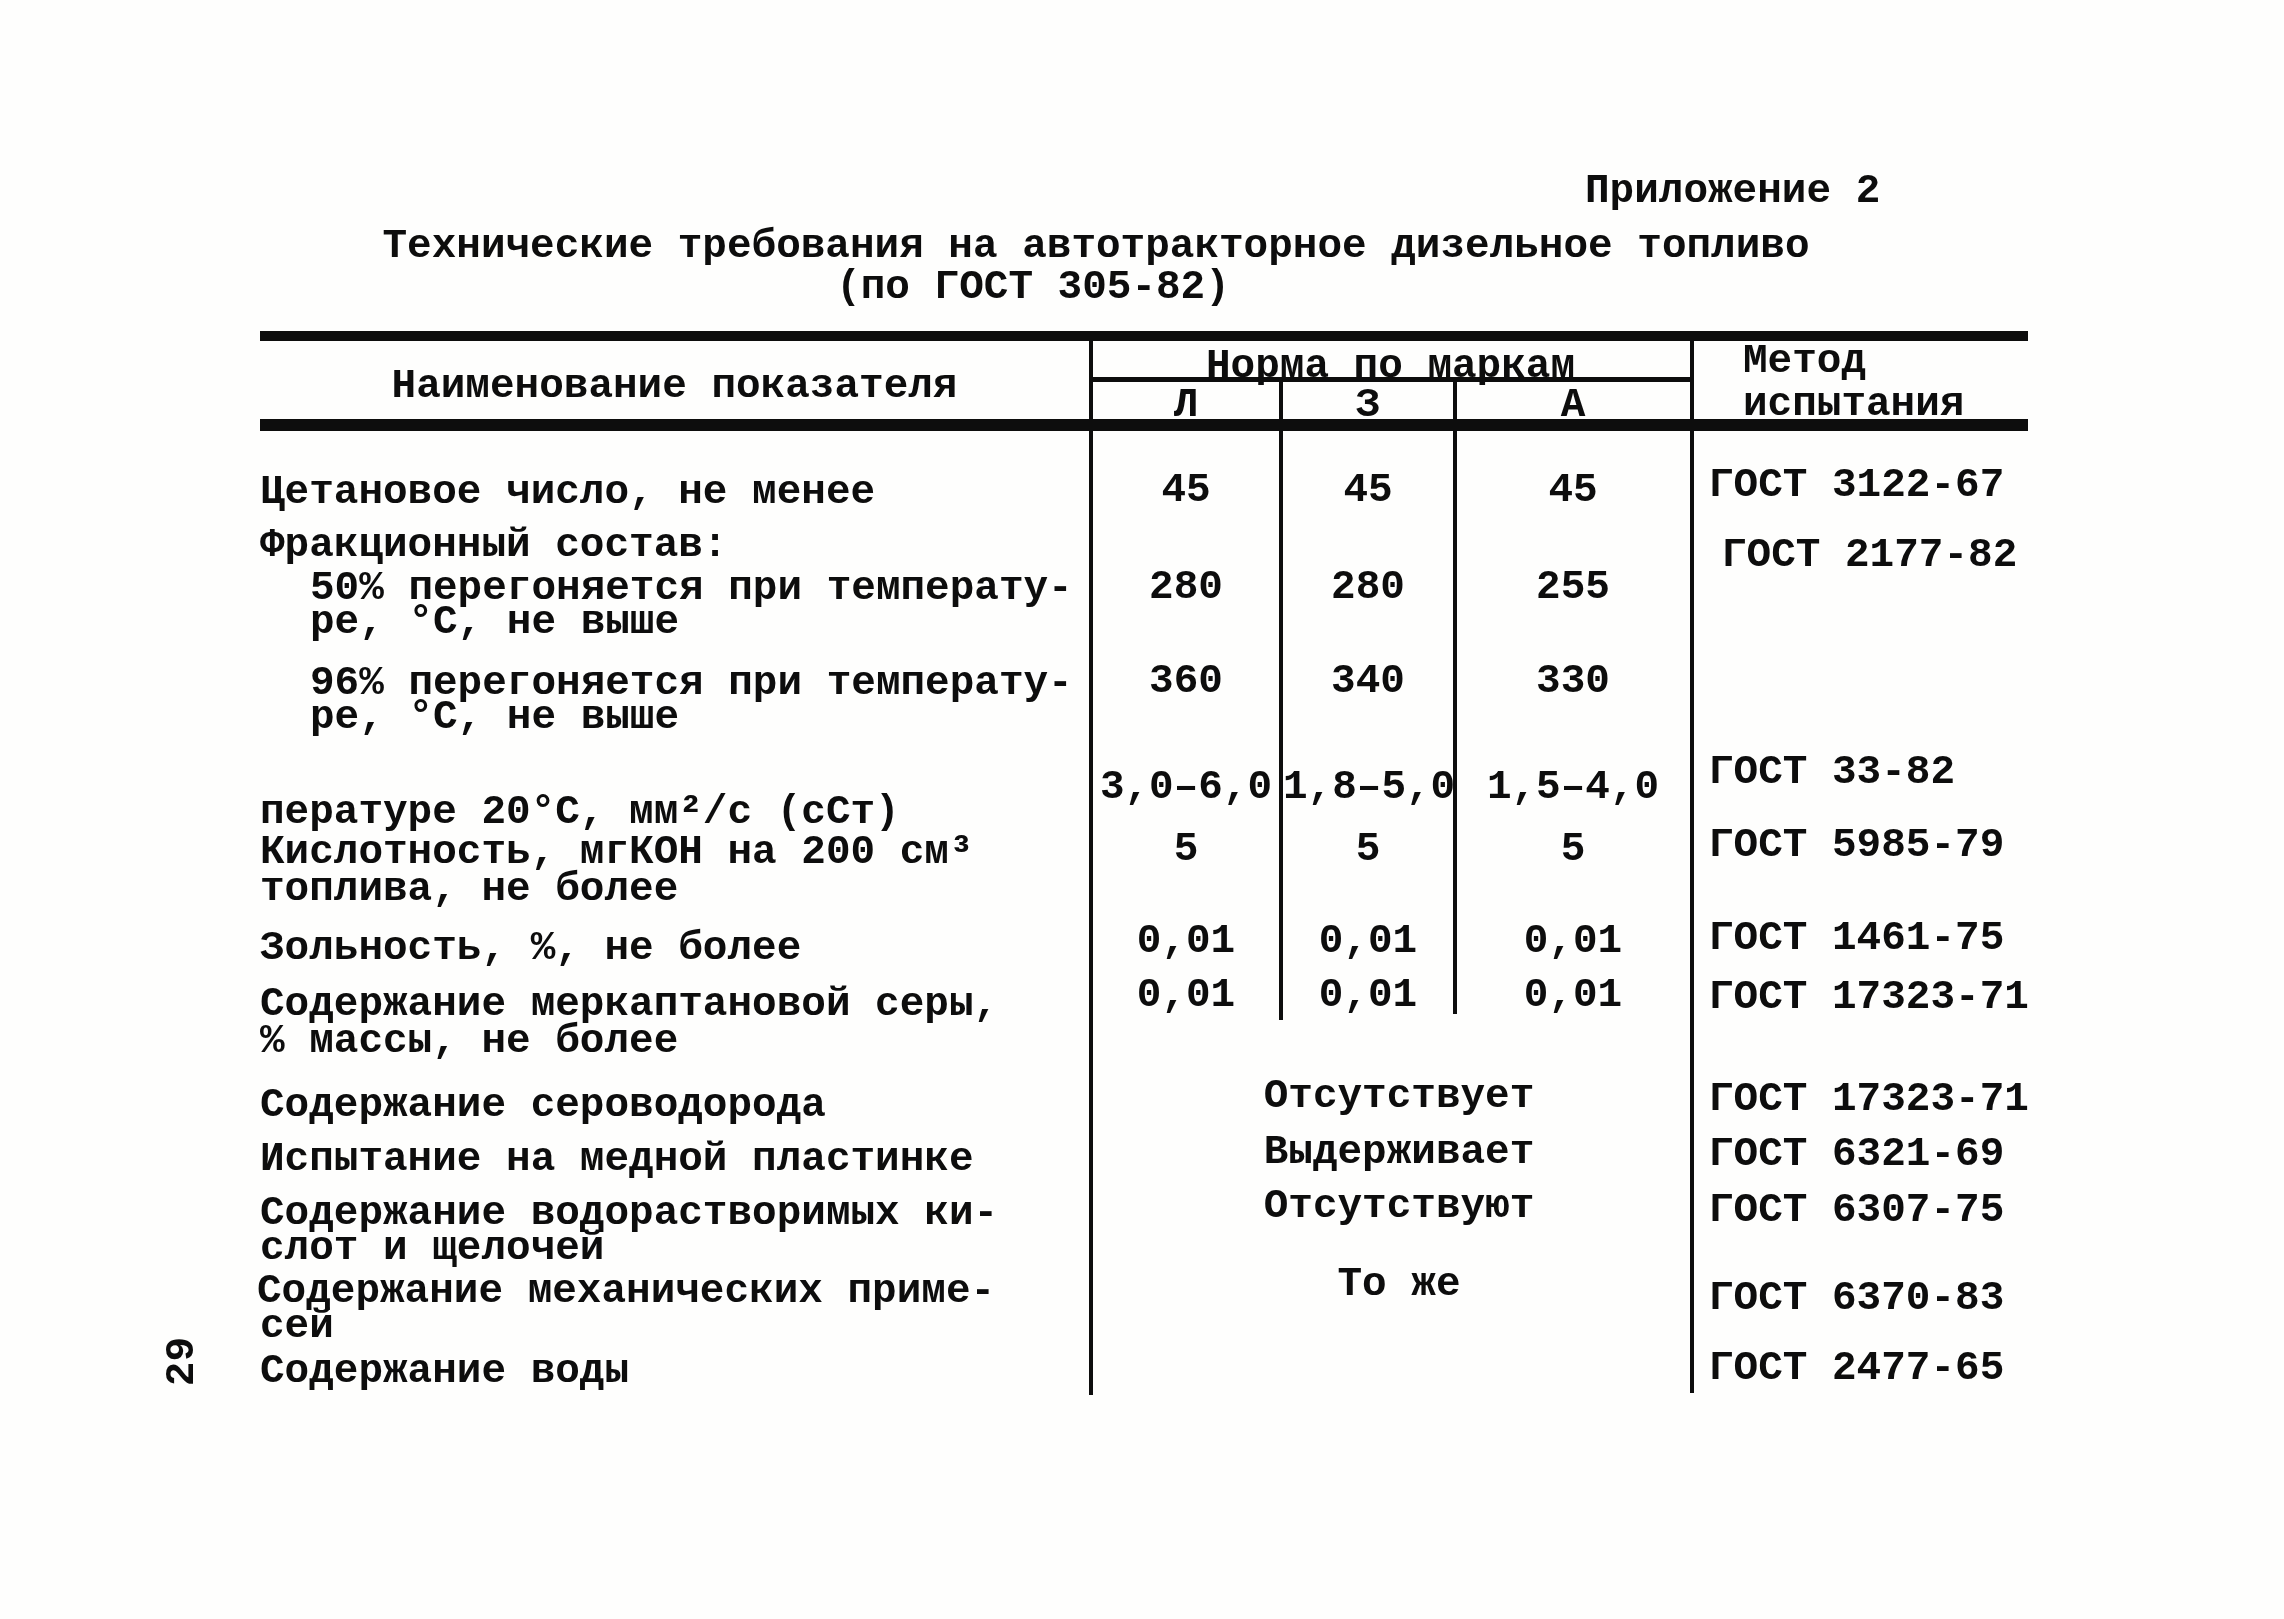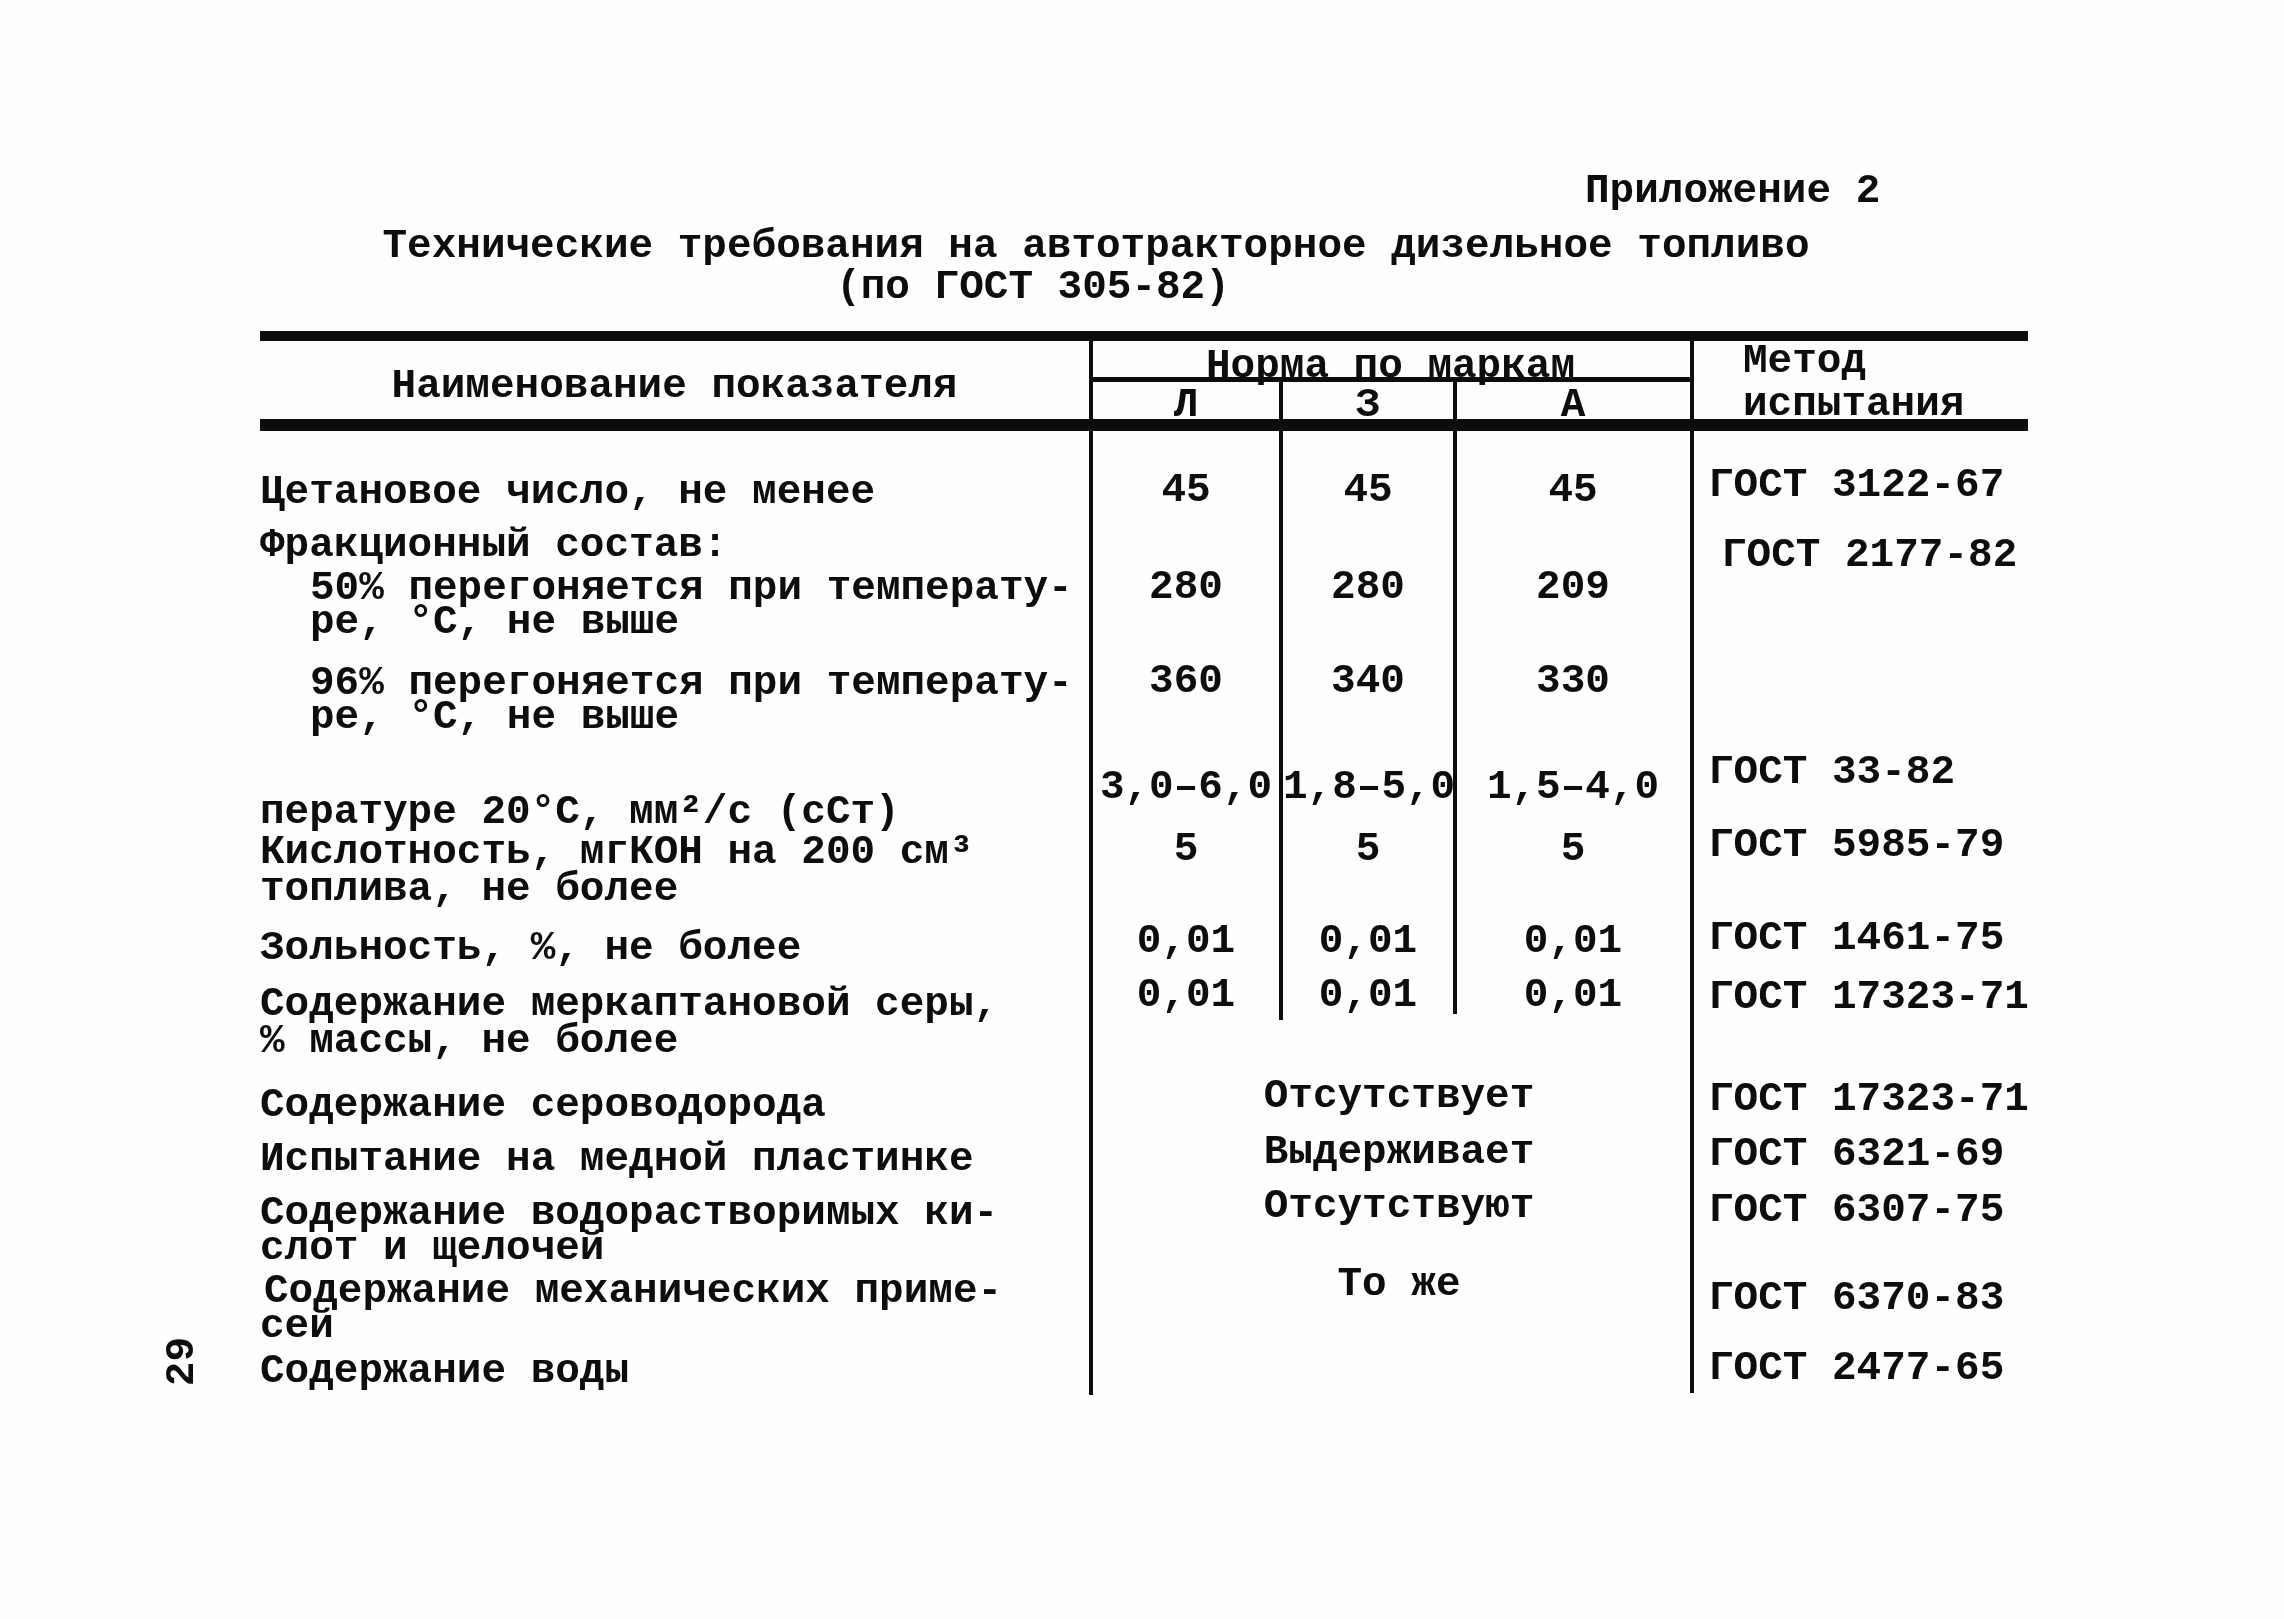--- a/index.html
+++ b/index.html
@@ -64,21 +64,21 @@
   <div class="t c col-a" style="top:469px">45</div>
   <div class="t method" style="top:464px">ГОСТ 3122-67</div>
 
   <div class="t" style="left:260px;top:524px">Фракционный состав:</div>
   <div class="t method" style="left:1722px;top:534px">ГОСТ 2177-82</div>
 
   <div class="t" style="left:310px;top:567px">50% перегоняется при температу-</div>
   <div class="t" style="left:310px;top:601px">ре, °С, не выше</div>
   <div class="t c col-l" style="top:566px">280</div>
   <div class="t c col-z" style="top:566px">280</div>
-  <div class="t c col-a" style="top:566px">209</div>
+  <div class="t c col-a" style="top:566px">255</div>
 
   <div class="t" style="left:310px;top:662px">96% перегоняется при температу-</div>
   <div class="t" style="left:310px;top:696px">ре, °С, не выше</div>
   <div class="t c col-l" style="top:660px">360</div>
   <div class="t c col-z" style="top:660px">340</div>
   <div class="t c col-a" style="top:660px">330</div>
 
   <div class="t" style="left:260px;top:791px">пературе 20°С, мм²/с (сСт)</div>
   <div class="t c col-l" style="top:766px">3,0–6,0</div>
   <div class="t c col-z" style="top:766px">1,8–5,0</div>
@@ -111,21 +111,21 @@
 
   <div class="t" style="left:260px;top:1138px">Испытание на медной пластинке</div>
   <div class="t c col-span" style="top:1131px">Выдерживает</div>
   <div class="t method" style="top:1133px">ГОСТ 6321-69</div>
 
   <div class="t" style="left:260px;top:1192px">Содержание водорастворимых ки-</div>
   <div class="t" style="left:260px;top:1227px">слот и щелочей</div>
   <div class="t c col-span" style="top:1185px">Отсутствуют</div>
   <div class="t method" style="top:1189px">ГОСТ 6307-75</div>
 
-  <div class="t" style="left:264px;top:1270px">Содержание механических приме-</div>
+  <div class="t" style="left:257px;top:1270px">Содержание механических приме-</div>
   <div class="t" style="left:260px;top:1305px">сей</div>
   <div class="t c col-span" style="top:1263px">То же</div>
   <div class="t method" style="top:1277px">ГОСТ 6370-83</div>
 
   <div class="t" style="left:260px;top:1350px">Содержание воды</div>
   <div class="t method" style="top:1347px">ГОСТ 2477-65</div>
 
 </div>
 
 

